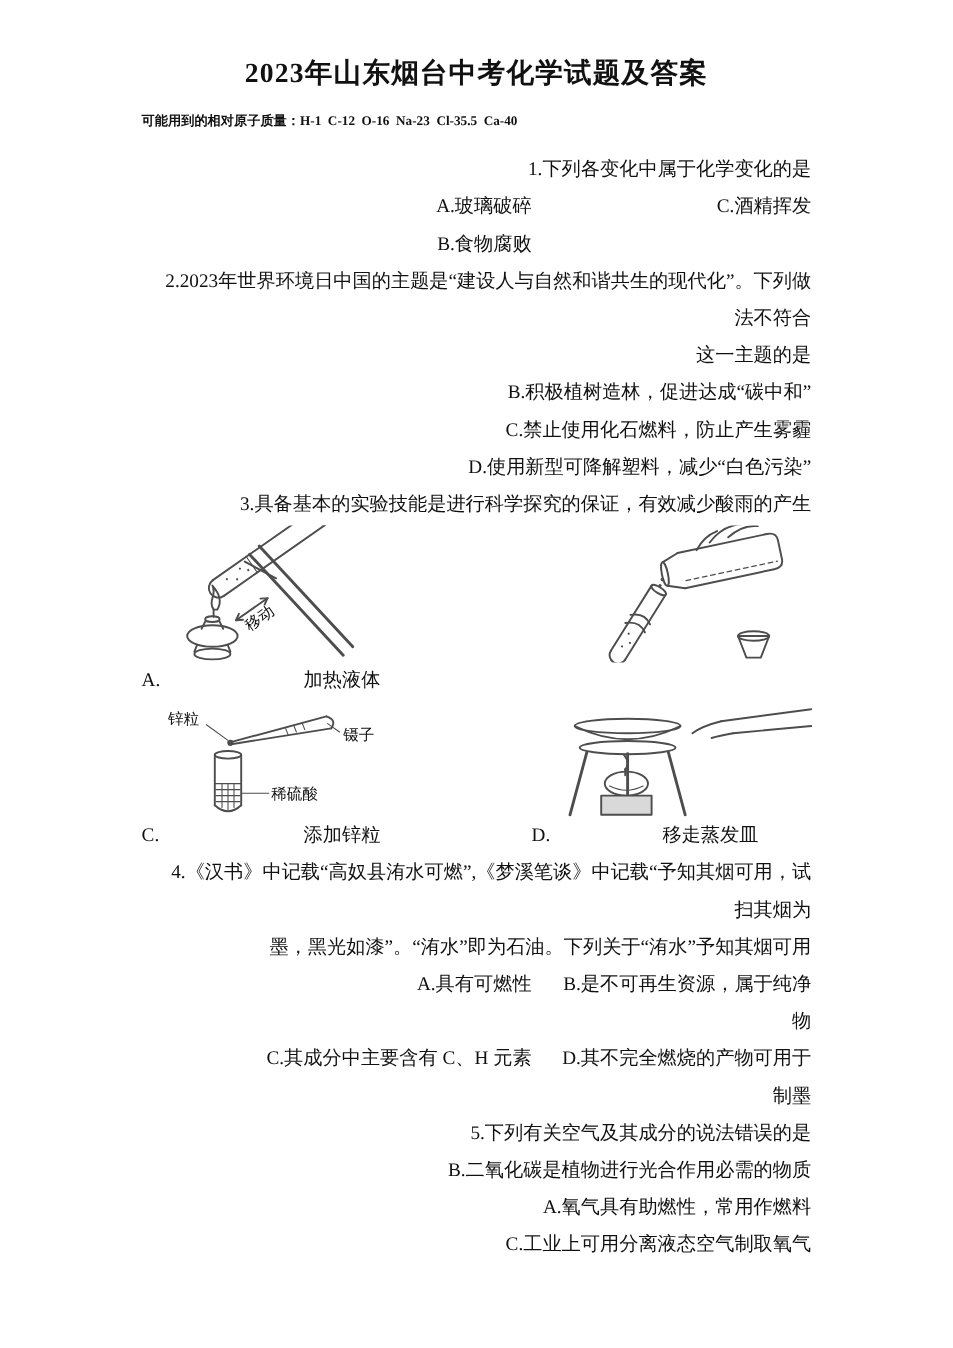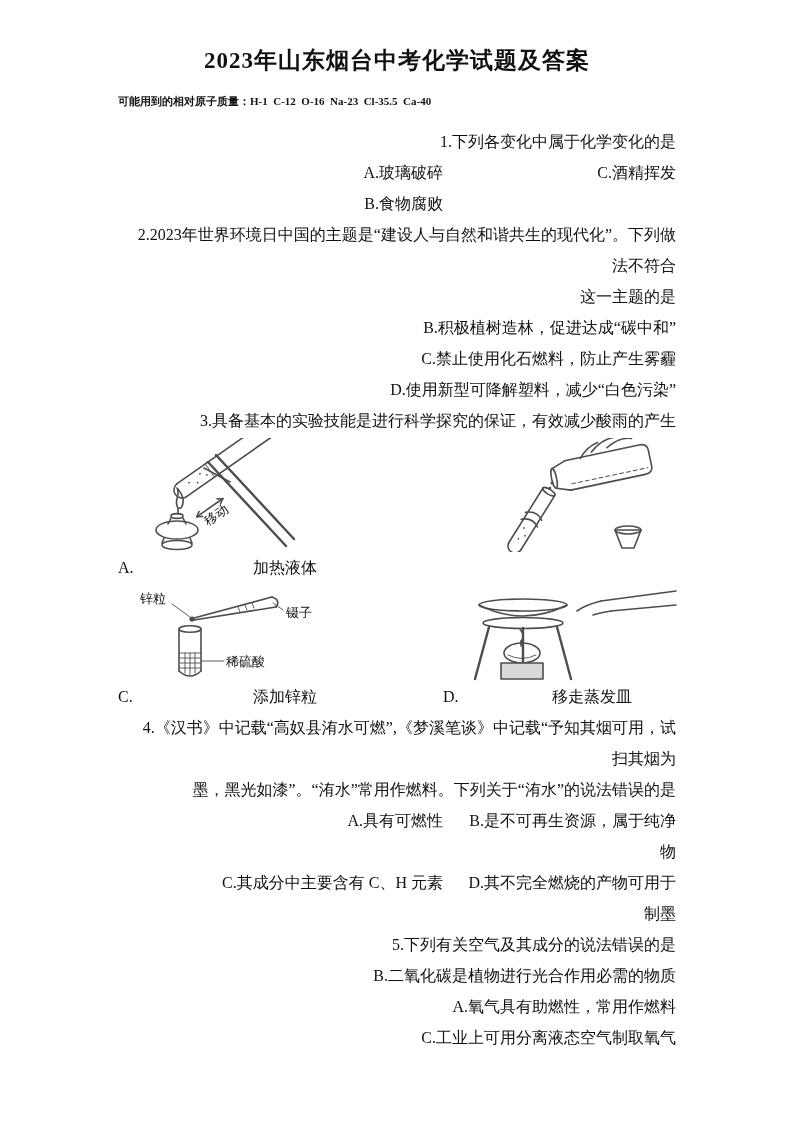--- a/index.html
+++ b/index.html
@@ -222,21 +222,21 @@
           </g>
         </svg>
         <p class="cap"><span class="olabel">D.</span><span class="cap-text-d">移走蒸发皿</span></p>
       </div>
 
     </div>
   </div>
 
   <div class="question">
     <p class="line"><span class="qnum">4.</span><span>《汉书》中记载“高奴县洧水可燃”,《梦溪笔谈》中记载“予知其烟可用，试扫其烟为</span></p>
-    <p class="line">墨，黑光如漆”。“洧水”常用作燃料。下列关于“洧水”的说法错误的是</p>
+    <p class="line">墨，黑光如漆”。“洧水”即为石油。下列关于“洧水”予知其烟可用</p>
     <div class="opts-2col">
       <p class="line"><span class="olabel">A.</span><span>具有可燃性</span></p>
       <p class="line"><span class="olabel">B.</span><span>是不可再生资源，属于纯净物</span></p>
       <p class="line"><span class="olabel">C.</span><span>其成分中主要含有 C、H 元素</span></p>
       <p class="line"><span class="olabel">D.</span><span>其不完全燃烧的产物可用于制墨</span></p>
     </div>
   </div>
 
   <div class="question">
     <p class="line"><span class="qnum">5.</span><span>下列有关空气及其成分的说法错误的是</span></p>

